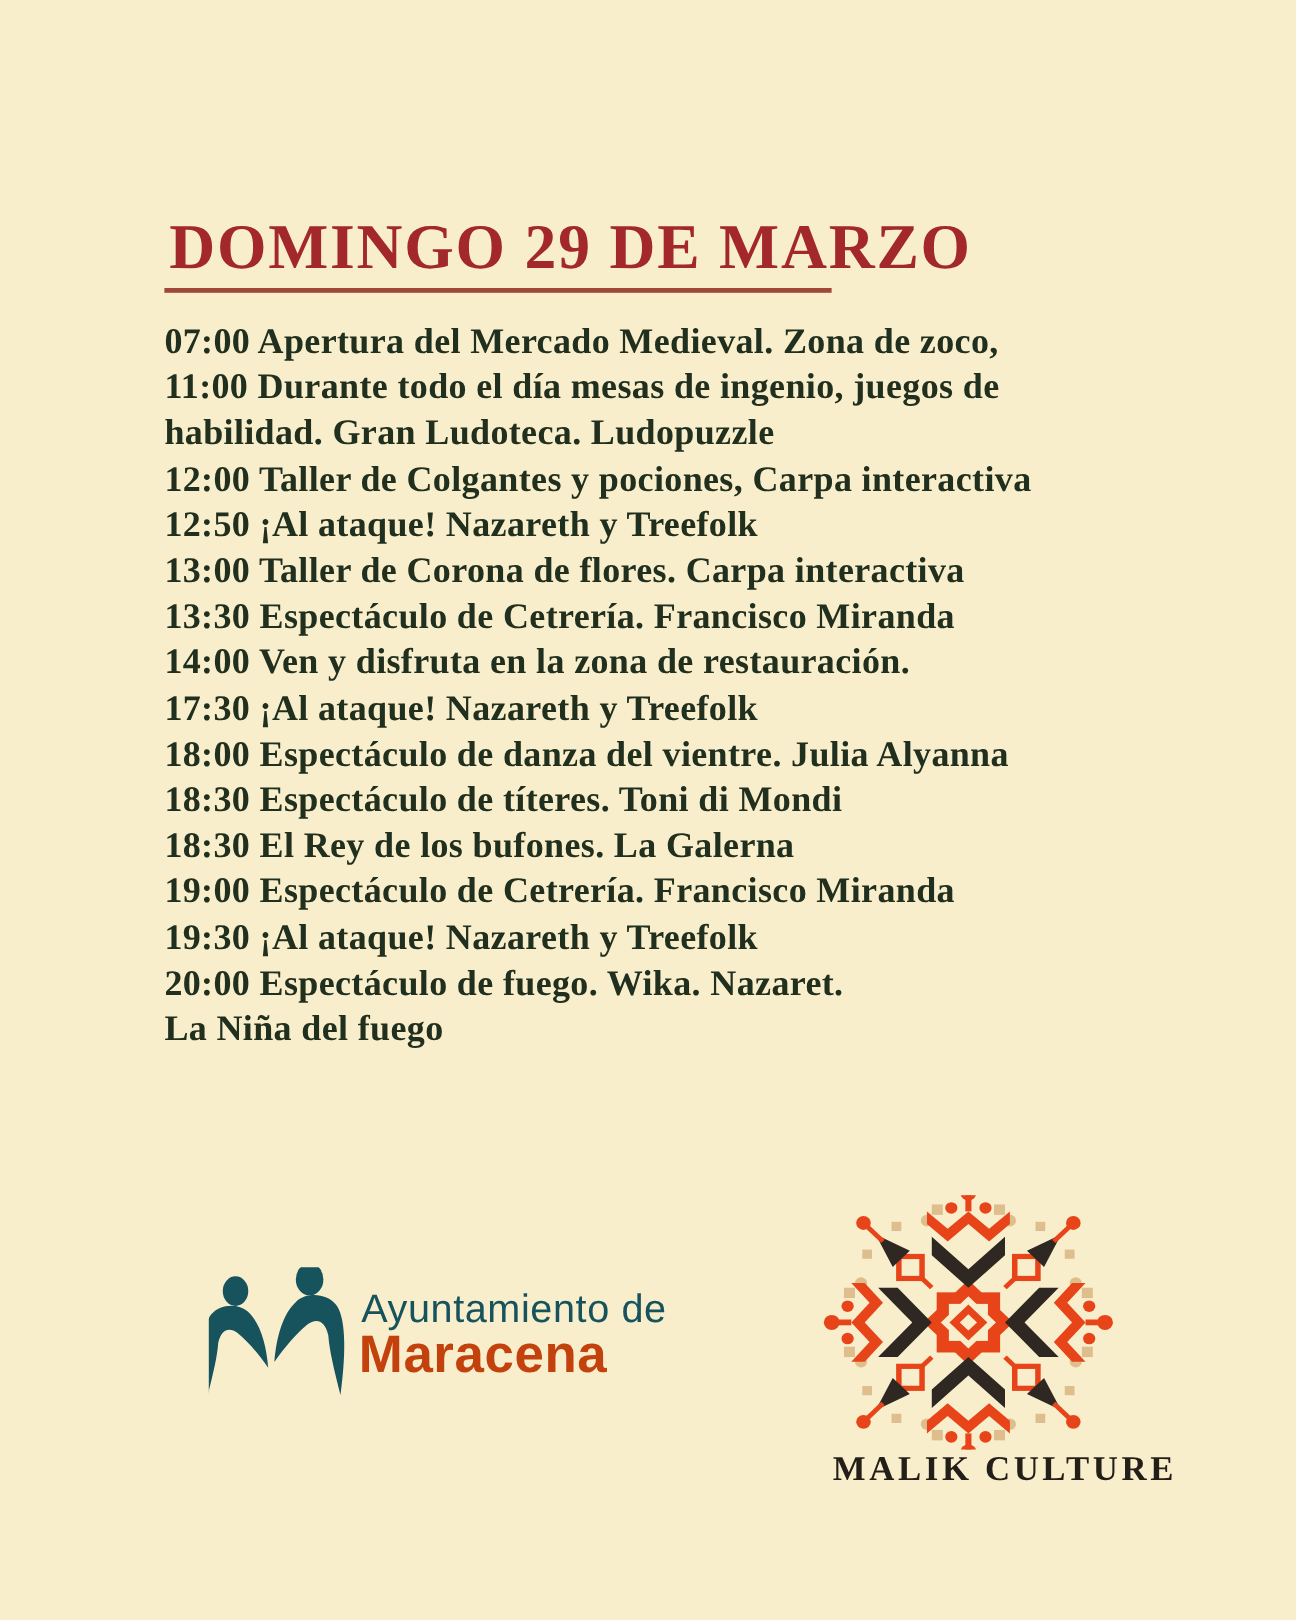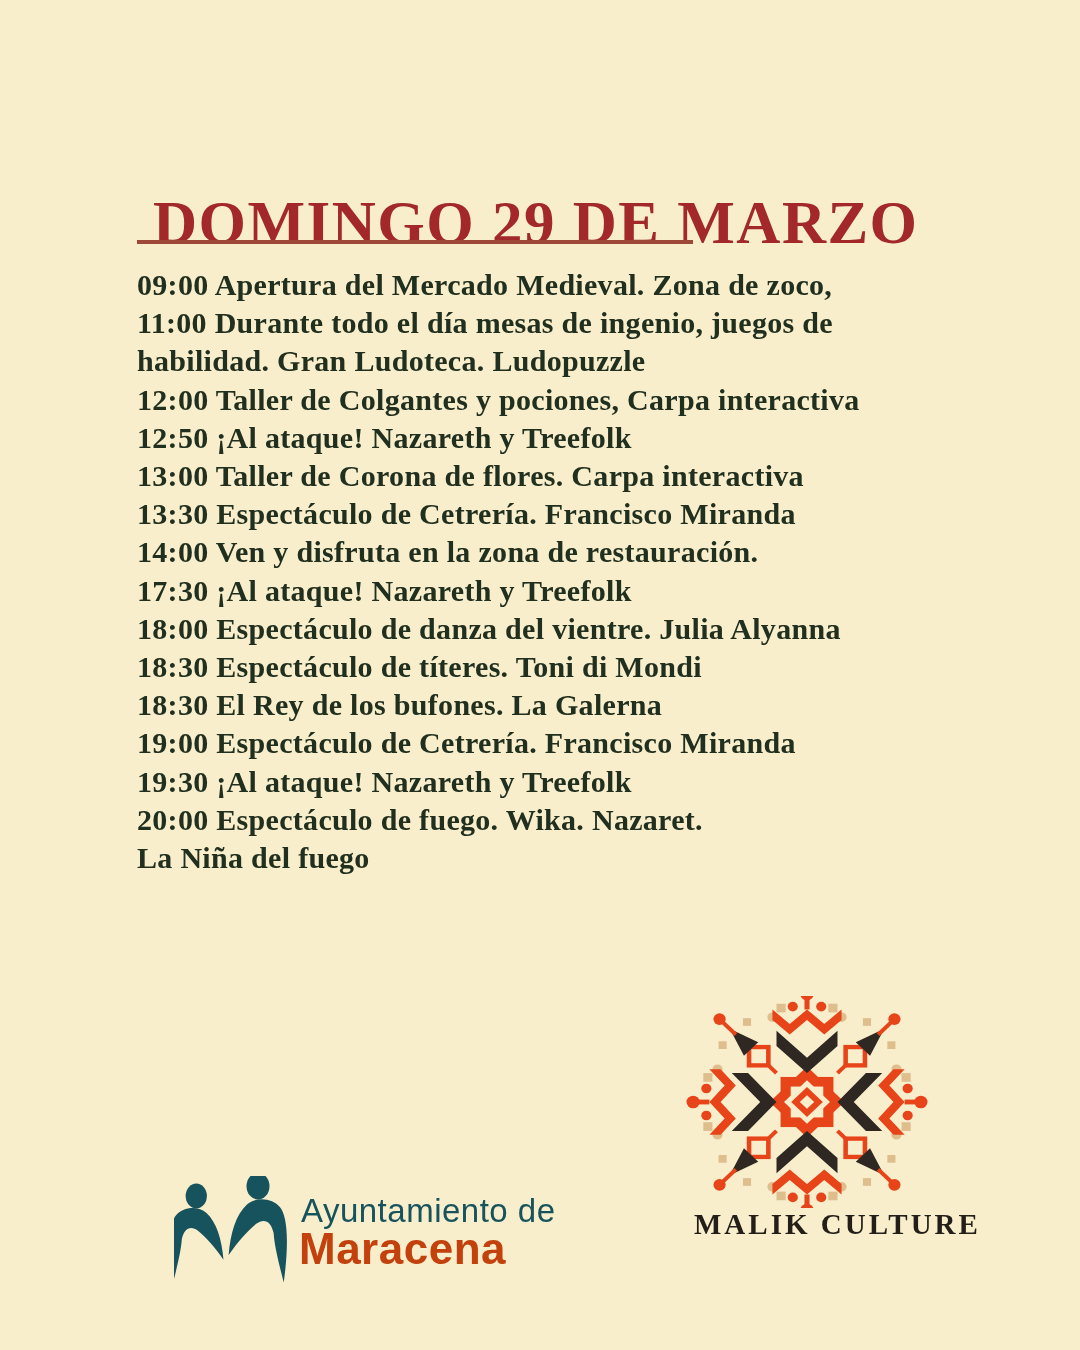--- a/index.html
+++ b/index.html
@@ -5,42 +5,42 @@
   html,body{margin:0;padding:0;}
   .poster{
     position:relative;
     width:1080px;height:1350px;
     background:#F8EECC;
     overflow:hidden;
     font-family:"Liberation Serif", serif;
   }
   .title{
     position:absolute;left:137px;top:172px;
-    margin:16px;
-    font-size:61px;font-weight:700;letter-spacing:1.5px;
+    margin:4px;
+    font-size:53px;font-weight:700;letter-spacing:1.5px;
     color:#A2282A;
     font-family:"Liberation Serif", serif;
     white-space:nowrap;
   }
   .title-rule{
     position:absolute;left:137px;top:240px;
     width:556px;height:4px;
     background:#A04838;
   }
   .schedule{
     position:absolute;left:137px;top:266px;
     width:910px;
     font-size:30px;font-weight:700;
     line-height:38.2px;
     letter-spacing:0.3px;
     color:#212F1E;
   }
   .schedule .line{white-space:nowrap;}
   
-  .maracena{position:absolute;left:174px;top:1176px;width:420px;height:130px;}
+  .maracena{position:absolute;left:174px;top:1056px;width:420px;height:130px;}
   .maracena svg{position:absolute;left:0;top:0;}
   .mara-line1{
     position:absolute;left:127px;top:16px;
     font-family:"Liberation Sans", sans-serif;
     font-size:33px;font-weight:400;letter-spacing:0.5px;
     color:#17535D;white-space:nowrap;
   }
   .mara-name{
     position:absolute;left:125px;top:48px;
     font-family:"Liberation Sans", sans-serif;
@@ -68,21 +68,21 @@
 </style>
 </head>
 <body>
 
 <div class="poster">
 
   <h1 class="title">DOMINGO 29 DE MARZO</h1>
   <div class="title-rule"></div>
 
   <div class="schedule">
-    <div class="line">09:00 Apertura del Mercado Medieval. Zona de zoco,</div>
+    <div class="line">07:00 Apertura del Mercado Medieval. Zona de zoco,</div>
     <div class="line">11:00 Durante todo el día mesas de ingenio, juegos de</div>
     <div class="line">habilidad. Gran Ludoteca. Ludopuzzle</div>
     <div class="line">12:00 Taller de Colgantes y pociones, Carpa interactiva</div>
     <div class="line">12:50 ¡Al ataque! Nazareth y Treefolk</div>
     <div class="line">13:00 Taller de Corona de flores. Carpa interactiva</div>
     <div class="line">13:30 Espectáculo de Cetrería. Francisco Miranda</div>
     <div class="line">14:00 Ven y disfruta en la zona de restauración.</div>
     <div class="line">17:30 ¡Al ataque! Nazareth y Treefolk</div>
     <div class="line">18:00 Espectáculo de danza del vientre. Julia Alyanna</div>
     <div class="line">18:30 Espectáculo de títeres. Toni di Mondi</div>

